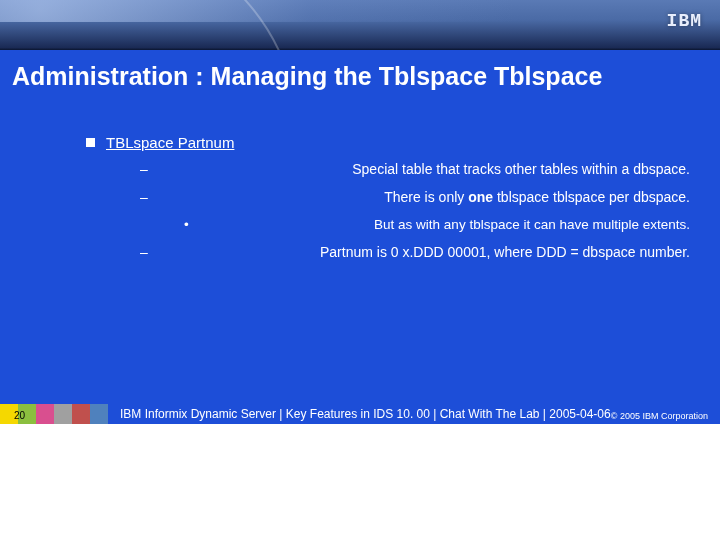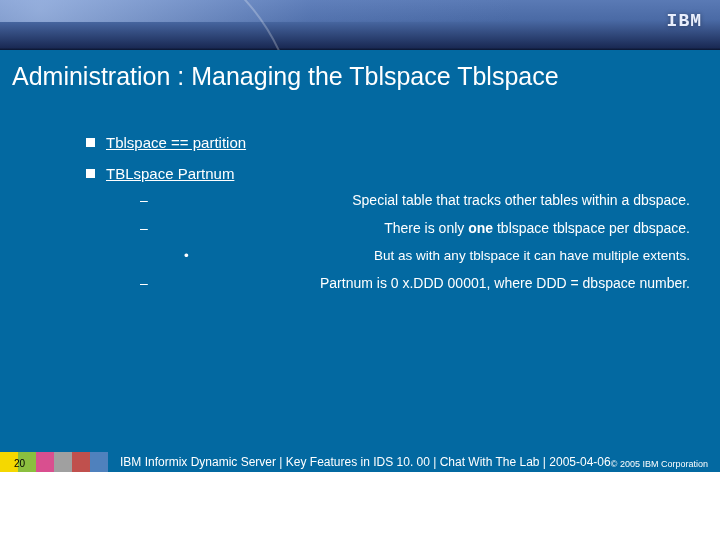--- a/index.html
+++ b/index.html
@@ -1,19 +1,19 @@
 <!DOCTYPE html>
 <html><head>
 <meta charset="utf-8">
 <style>
   * { margin: 0; padding: 0; box-sizing: border-box; }
   html, body { width: 720px; height: 540px; overflow: hidden; font-family: Arial, Helvetica, sans-serif; }
   .slide {
-    width: 720px; height: 472px;
-    background: #0369a1;
+    width: 720px; height: 424px;
+    background: #1d4ed8;
     position: relative;
     color: #fff;
   }
   .topbar {
     width: 100%; height: 50px;
     background: linear-gradient(to bottom, #5a7ab5 0%, #4a6aa5 40%, #1a2a55 95%, #0a1530 100%);
     position: relative;
     overflow: hidden;
   }
   .topbar::before {
@@ -31,21 +31,21 @@
     position: absolute; right: 18px; top: 14px;
     font-family: "Courier New", monospace;
     font-weight: 900; letter-spacing: 1px;
     color: #e8eefc;
     font-size: 18px;
     line-height: 14px;
     text-shadow: 0 0 4px rgba(0,0,0,0.4);
   }
   .title {
     position: absolute; left: 12px; top: 62px;
-    font-size: 25px; font-weight: 400;
+    font-size: 25px; font-weight: 700;
     color: #fff;
   }
   .content {
     position: absolute; left: 86px; top: 134px; right: 30px;
     font-size: 15px;
   }
   .bullet-l1, .bullet-l2, .bullet-l3 {
     position: relative;
     margin-bottom: 14px;
   }
@@ -93,24 +93,20 @@
 
   <div class="topbar">
     <div class="globe-curve"></div>
     <div class="logo">IBM</div>
   </div>
 
   <div class="title">Administration : Managing the Tblspace Tblspace</div>
 
   <div class="content">
 
-    <div class="bullet-l1">
-      <span class="sq"></span>
-      <span class="txt">Tblspace == partition</span>
-    </div>
 
     <div class="bullet-l1">
       <span class="sq"></span>
       <span class="txt">TBLspace Partnum</span>
 
       <div class="sub">
 
         <div class="bullet-l2">
           <span>Special table that tracks other tables within a dbspace.</span>
         </div>

